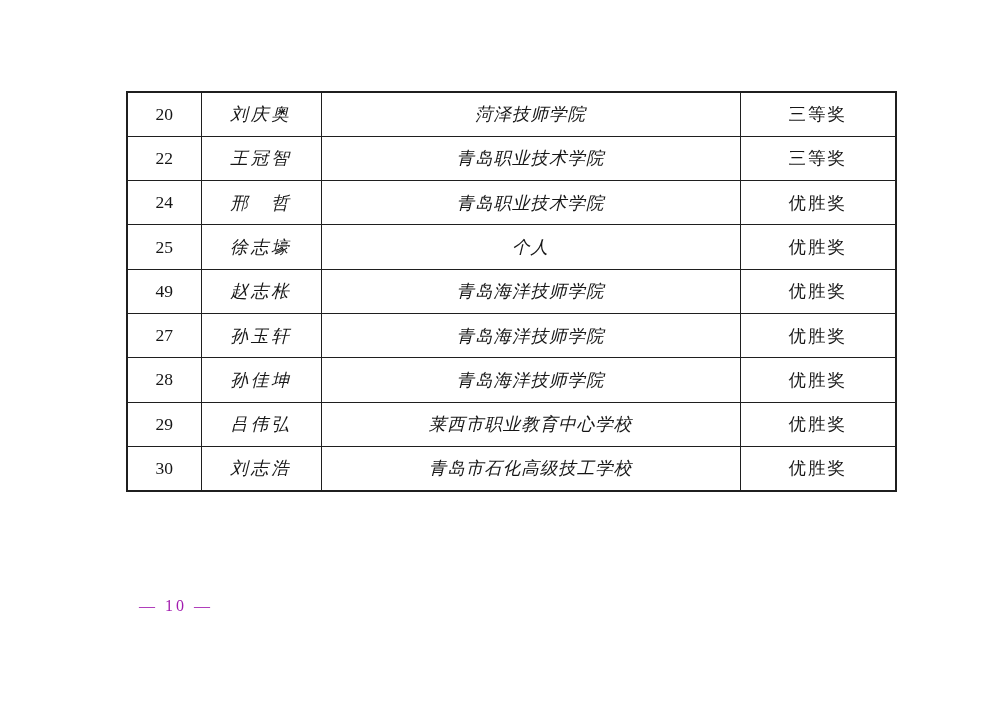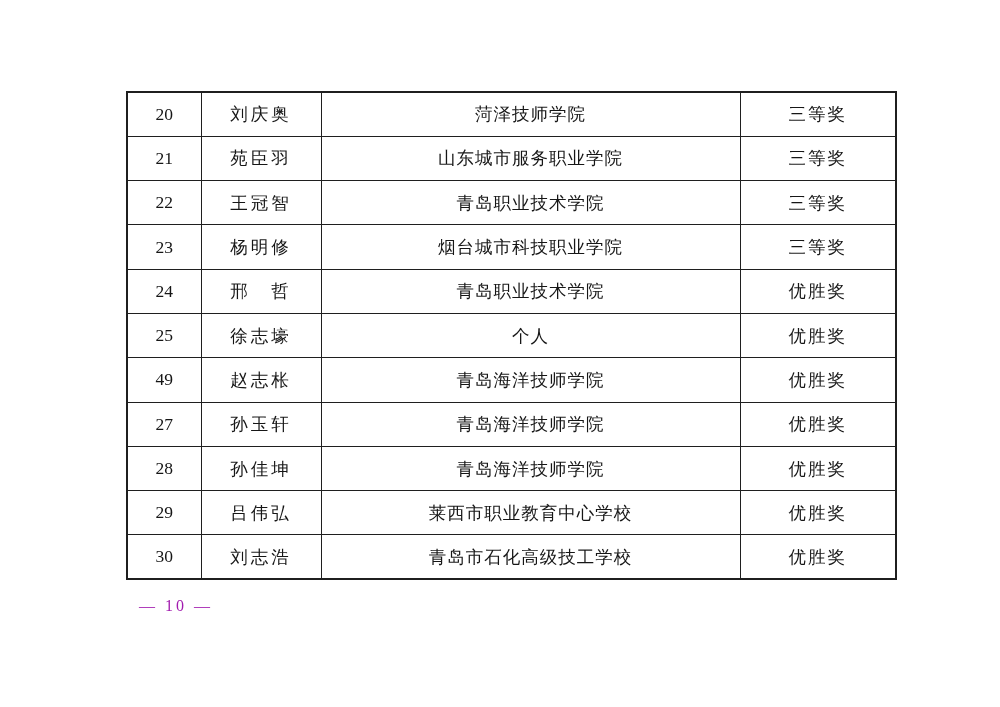--- a/index.html
+++ b/index.html
@@ -30,22 +30,22 @@
   .awards-table td {
     border: 1px solid #1f1f1f;
     text-align: center;
     vertical-align: middle;
     font-size: 17.5px;
     color: #161616;
     white-space: nowrap;
     overflow: hidden;
   }
   .col-no     { width: 74px;  font-size: 19px; }
-  .col-name   { width: 120px; letter-spacing: 3px; }
-  .col-school { width: 419px; letter-spacing: 1px; }
+  .col-name   { width: 120px; letter-spacing: 3px; font-style: italic; }
+  .col-school { width: 419px; letter-spacing: 1px; font-style: italic; }
   .col-award  { width: 156px; letter-spacing: 2px; }
   .page-number {
     position: absolute;
     left: 139px;
     top: 597px;
     font-size: 16px;
     letter-spacing: 3px;
     color: #a21caf;
   }
 </style>
@@ -62,35 +62,23 @@
       <col class="col-award">
     </colgroup>
     <tbody>
         <tr>
     <td class="col-no">20</td>
     <td class="col-name">刘庆奥</td>
     <td class="col-school">菏泽技师学院</td>
     <td class="col-award">三等奖</td>
   </tr>
         <tr>
-    <td class="col-no">21</td>
-    <td class="col-name">苑臣羽</td>
-    <td class="col-school">山东城市服务职业学院</td>
-    <td class="col-award">三等奖</td>
-  </tr>
-        <tr>
     <td class="col-no">22</td>
     <td class="col-name">王冠智</td>
     <td class="col-school">青岛职业技术学院</td>
-    <td class="col-award">三等奖</td>
-  </tr>
-        <tr>
-    <td class="col-no">23</td>
-    <td class="col-name">杨明修</td>
-    <td class="col-school">烟台城市科技职业学院</td>
     <td class="col-award">三等奖</td>
   </tr>
         <tr>
     <td class="col-no">24</td>
     <td class="col-name">邢　哲</td>
     <td class="col-school">青岛职业技术学院</td>
     <td class="col-award">优胜奖</td>
   </tr>
         <tr>
     <td class="col-no">25</td>

